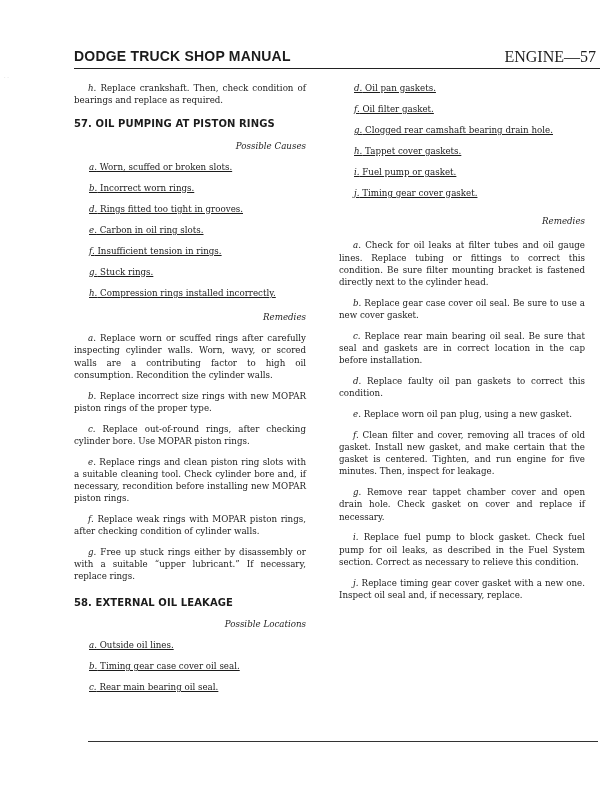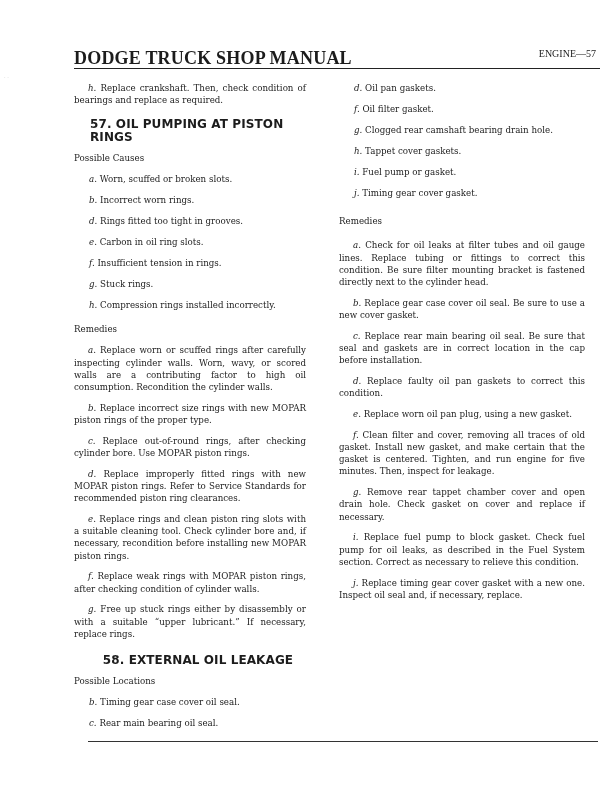--- a/index.html
+++ b/index.html
@@ -7,43 +7,43 @@
     width: 612px; height: 792px; position: relative; overflow: hidden;
     font-family: "DejaVu Serif", "Liberation Serif", serif;
     color: #1c1c1c;
   }
   .header {
     position: absolute; left: 74px; top: 48px; width: 526px; height: 20px;
     border-bottom: 1.6px solid #222;
   }
   .header-left {
     position: absolute; left: 0; top: 0;
-    font-family: Liberation Serif, serif;
-    font-weight: bold; font-size: 18px; letter-spacing: 0.2px;
+    font-family: Liberation Sans, sans-serif;
+    font-weight: bold; font-size: 14px; letter-spacing: 0.2px;
   }
   .header-right {
     position: absolute; right: 4px; top: 0;
     font-family: "Liberation Serif", "DejaVu Serif", serif;
-    font-size: 10px;
+    font-size: 16px;
     text-align: center;
   }
   .col {
     position: absolute; top: 82px; width: 232px;
     font-size: 8.7px; line-height: 12.2px;
   }
   .col-left { left: 74px; }
   .col-right { left: 339px; width: 246px; }
   .para { text-align: justify; text-indent: 14px; margin: 0 0 8.6px 0; }
-  .item { margin: 0 0 8.8px 15px; }
+  .item { margin: 0 0 8.8px 15px; text-decoration: underline; }
   .sec-heading {
     font-family: "DejaVu Sans", "Liberation Sans", sans-serif;
-    font-weight: bold; font-size: 12px; letter-spacing: 0.1px;
-    margin: 12px 0 9px 16px;
+    font-weight: bold; font-size: 10px; letter-spacing: 0.1px;
+    margin: 12px 0 9px 0;
   }
-  .subhead { text-align: left; margin: 0 0 9px 0; }
+  .subhead { font-style: italic; text-align: right; margin: 0 0 9px 0; }
   .letter { font-style: italic; }
   .footer-rule {
     position: absolute; left: 88px; top: 741px; width: 510px; height: 0;
     border-top: 1.8px solid #333;
   }
   .speck { position: absolute; left: 4px; top: 74px; width: 12px; height: 6px; color: #bbb; font-size: 5px; }
 </style>
 </head>
 <body>
 
@@ -67,29 +67,29 @@
       <div class="item"><span class="letter">f.</span><span> Insufficient tension in rings.</span></div>
       <div class="item"><span class="letter">g.</span><span> Stuck rings.</span></div>
       <div class="item"><span class="letter">h.</span><span> Compression rings installed incorrectly.</span></div>
     </div>
 
   <div class="subhead" style="margin-top:12px;">Remedies</div>
   <div id="remedies57">
       <p class="para"><span class="letter">a.</span><span> Replace worn or scuffed rings after carefully inspecting cylinder walls. Worn, wavy, or scored walls are a contributing factor to high oil consumption. Recondition the cylinder walls.</span></p>
       <p class="para"><span class="letter">b.</span><span> Replace incorrect size rings with new MOPAR piston rings of the proper type.</span></p>
       <p class="para"><span class="letter">c.</span><span> Replace out-of-round rings, after checking cylinder bore. Use MOPAR piston rings.</span></p>
-      <p class="para"><span class="letter">d.</span><span> Replace improperly fitted rings with new MOPAR piston rings. Refer to Service Standards for recommended piston ring clearances.</span></p>
       <p class="para"><span class="letter">e.</span><span> Replace rings and clean piston ring slots with a suitable cleaning tool. Check cylinder bore and, if necessary, recondition before installing new MOPAR piston rings.</span></p>
       <p class="para"><span class="letter">f.</span><span> Replace weak rings with MOPAR piston rings, after checking condition of cylinder walls.</span></p>
       <p class="para"><span class="letter">g.</span><span> Free up stuck rings either by disassembly or with a suitable “upper lubricant.” If necessary, replace rings.</span></p>
     </div>
 
-  <div class="sec-heading" style="margin-top:14px;text-align:center;">58. EXTERNAL OIL LEAKAGE</div>
+  <div class="sec-heading" style="margin-top:14px;">58. EXTERNAL OIL LEAKAGE</div>
   <div class="subhead">Possible Locations</div>
   <div id="locations58">
+      <div class="item"><span class="letter">a.</span><span> Outside oil lines.</span></div>
       <div class="item"><span class="letter">b.</span><span> Timing gear case cover oil seal.</span></div>
       <div class="item"><span class="letter">c.</span><span> Rear main bearing oil seal.</span></div>
     </div>
 </div>
 
 <div class="col col-right">
   <div id="locationsCont">
       <div class="item"><span class="letter">d.</span><span> Oil pan gaskets.</span></div>
       <div class="item"><span class="letter">f.</span><span> Oil filter gasket.</span></div>
       <div class="item"><span class="letter">g.</span><span> Clogged rear camshaft bearing drain hole.</span></div>

